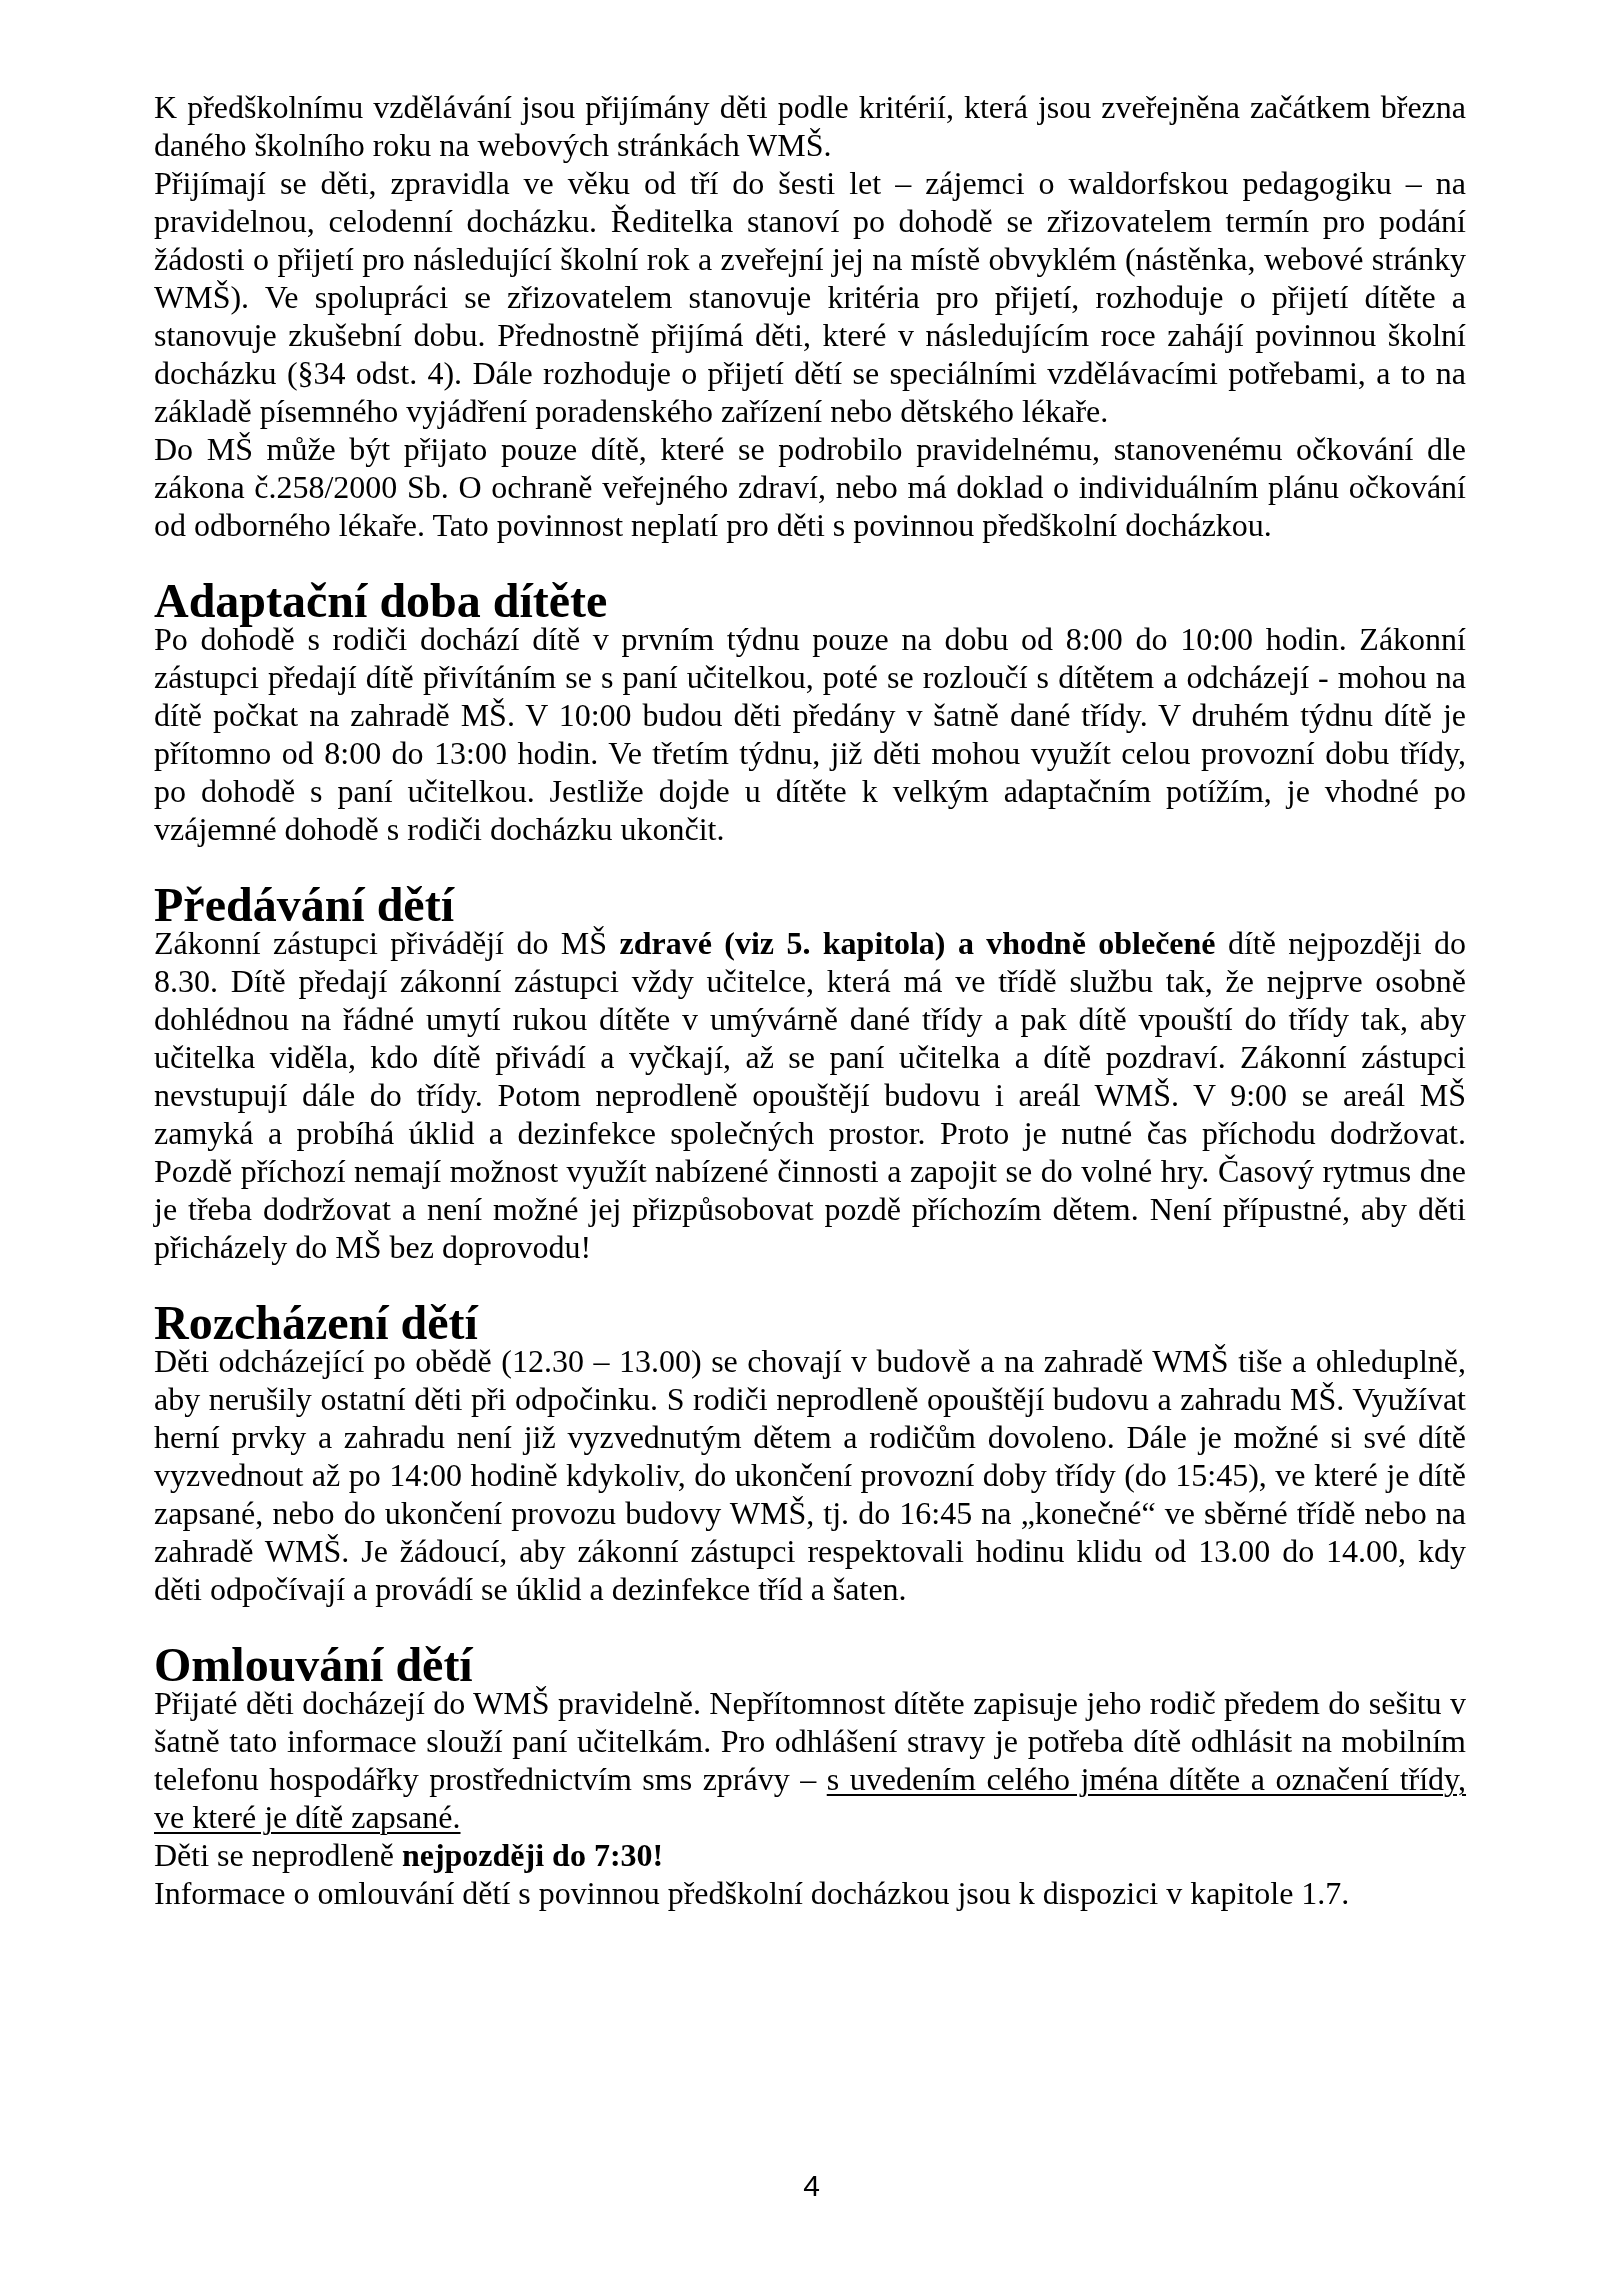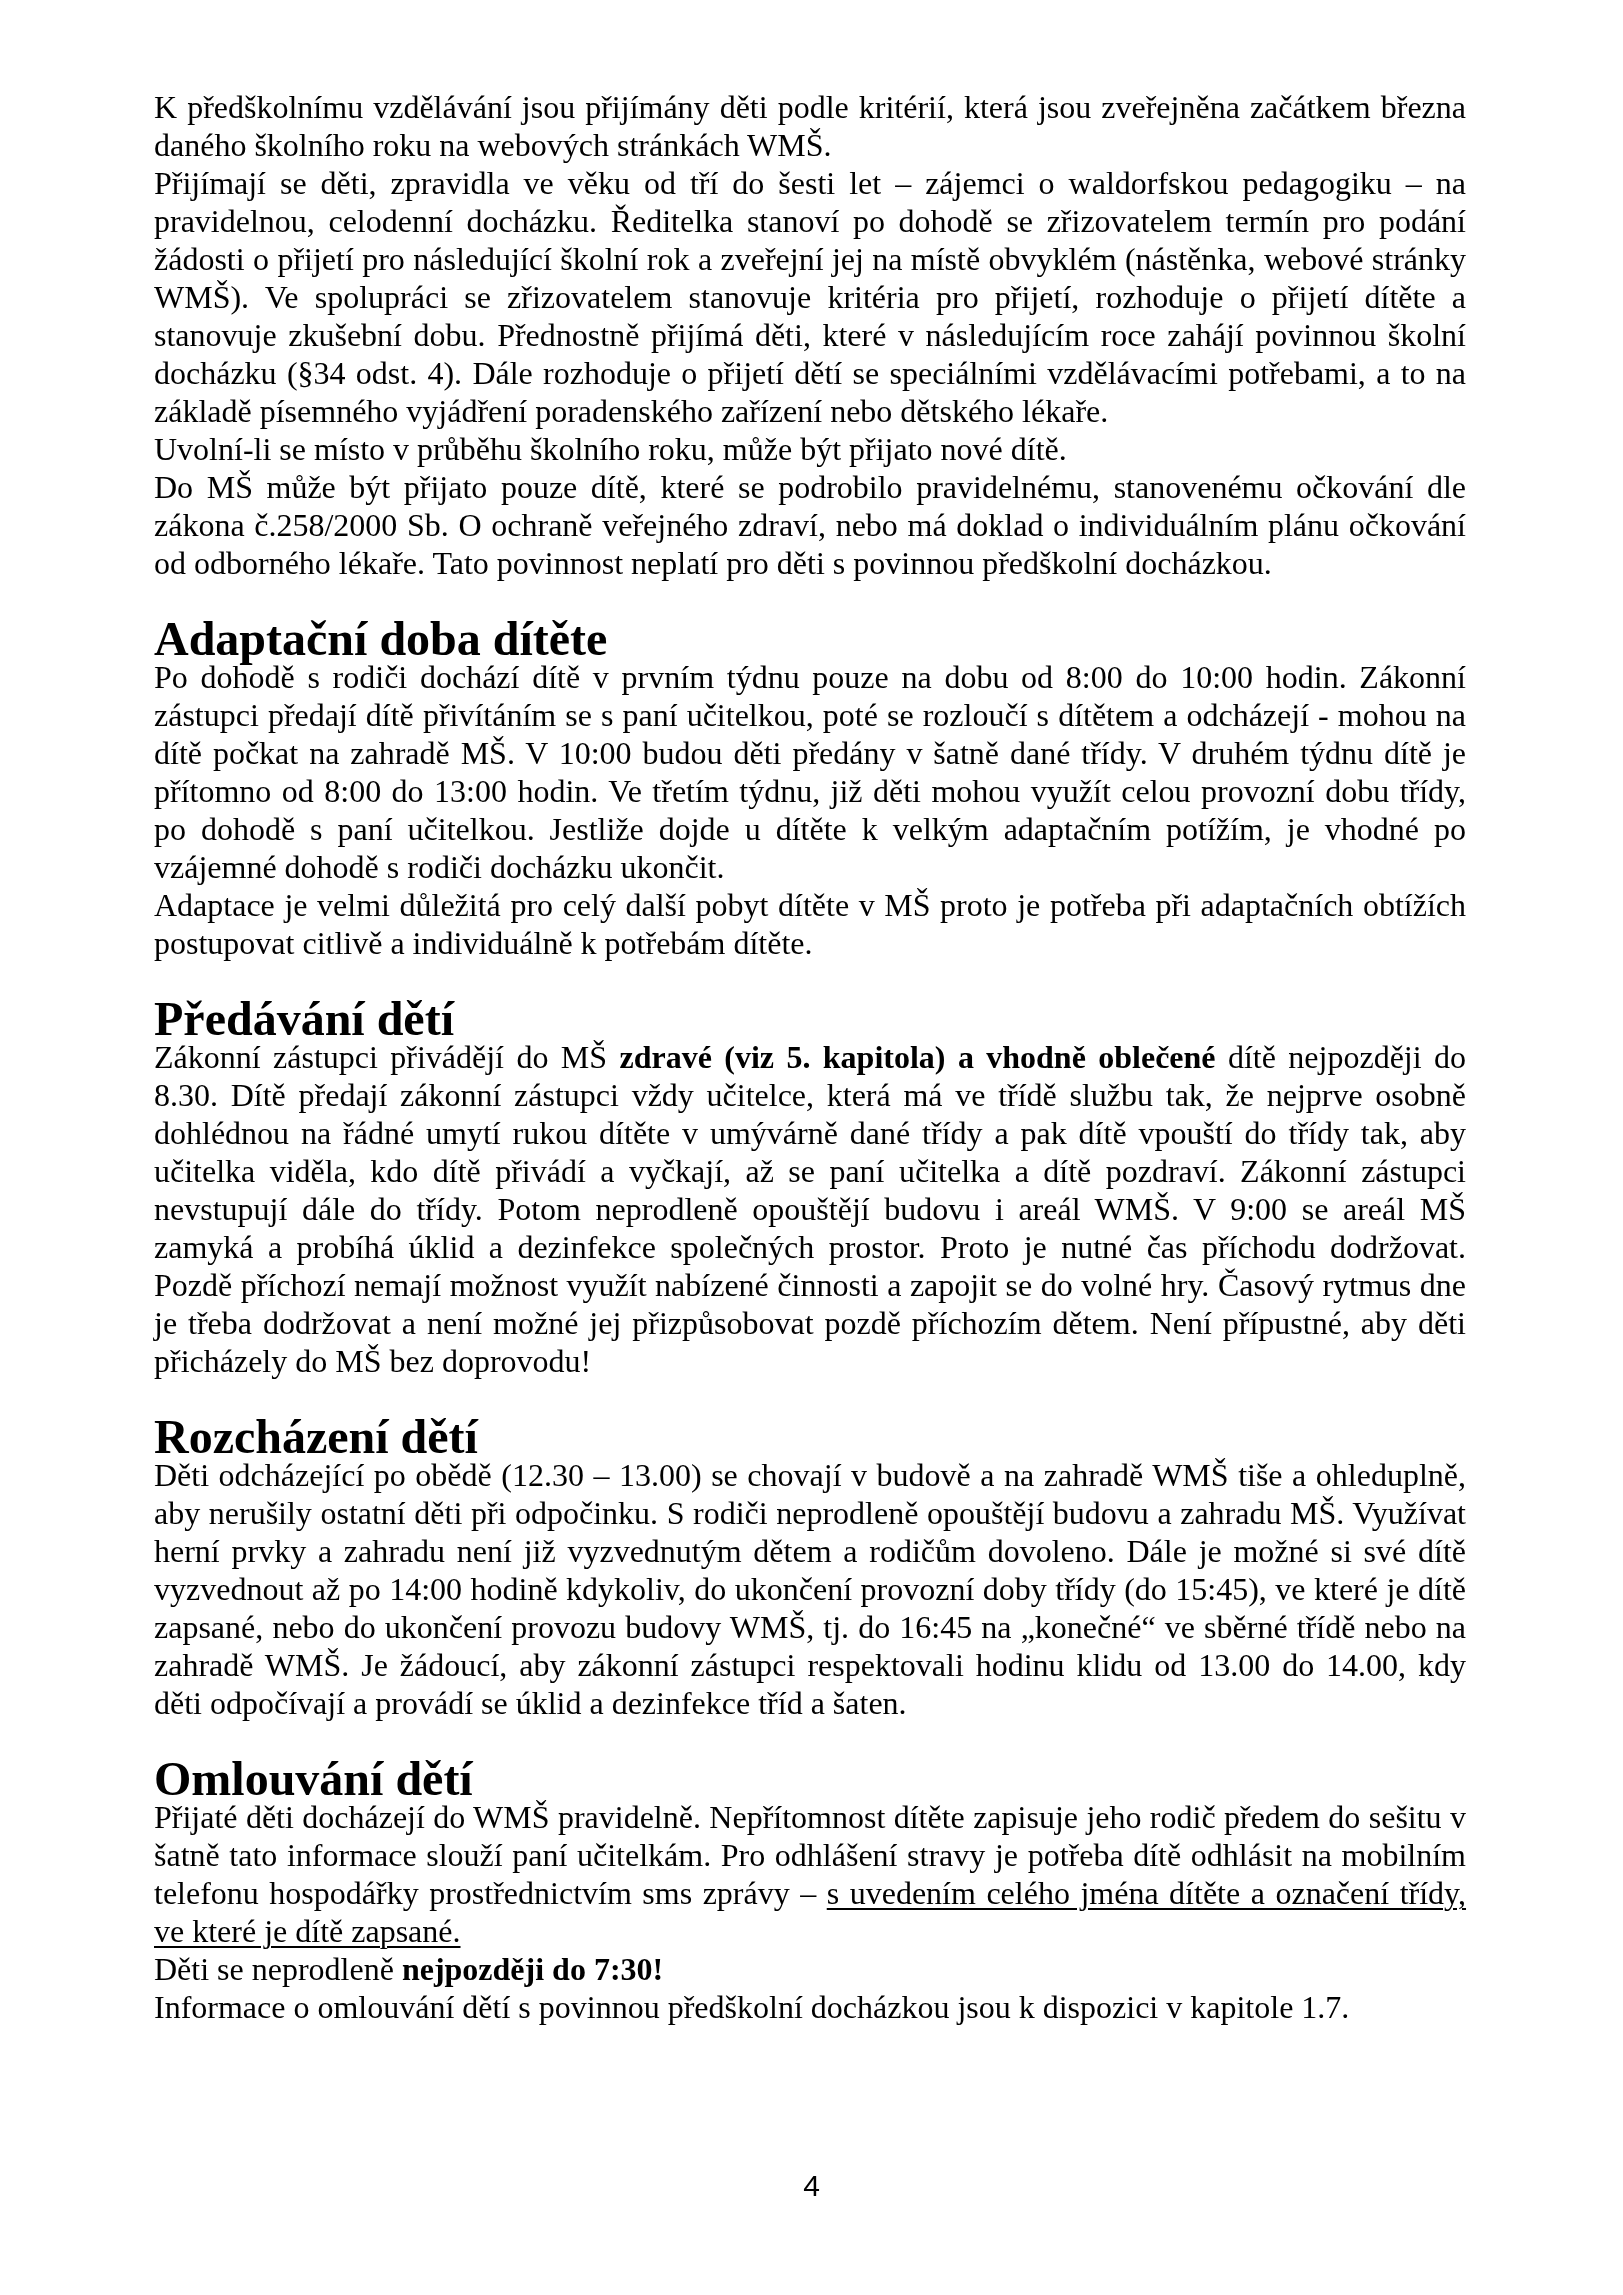--- a/index.html
+++ b/index.html
@@ -49,28 +49,26 @@
     }
   </style>
 </head>
 <body>
 
 <div class="page">
 
   <div class="section">
     <p class="para">K předškolnímu vzdělávání jsou přijímány děti podle kritérií, která jsou zveřejněna začátkem března daného školního roku na webových stránkách WMŠ.</p>
     <p class="para">Přijímají se děti, zpravidla ve věku od tří do šesti let – zájemci o waldorfskou pedagogiku – na pravidelnou, celodenní docházku. Ředitelka stanoví po dohodě se zřizovatelem termín pro podání žádosti o přijetí pro následující školní rok a zveřejní jej na místě obvyklém (nástěnka, webové stránky WMŠ). Ve spolupráci se zřizovatelem stanovuje kritéria pro přijetí, rozhoduje o přijetí dítěte a stanovuje zkušební dobu. Přednostně přijímá děti, které v následujícím roce zahájí povinnou školní docházku (§34 odst. 4). Dále rozhoduje o přijetí dětí se speciálními vzdělávacími potřebami, a to na základě písemného vyjádření poradenského zařízení nebo dětského lékaře.</p>
-    <p class="para">Uvolní-li se místo v průběhu školního roku, může být přijato nové dítě.</p>
     <p class="para">Do MŠ může být přijato pouze dítě, které se podrobilo pravidelnému, stanovenému očkování dle zákona č.258/2000 Sb. O ochraně veřejného zdraví, nebo má doklad o individuálním plánu očkování od odborného lékaře. Tato povinnost neplatí pro děti s povinnou předškolní docházkou.</p>
   </div>
 
   <div class="section">
     <h2 class="heading">Adaptační doba dítěte</h2>
     <p class="para">Po dohodě s rodiči dochází dítě v prvním týdnu pouze na dobu od 8:00 do 10:00 hodin. Zákonní zástupci předají dítě přivítáním se s paní učitelkou, poté se rozloučí s dítětem a odcházejí - mohou na dítě počkat na zahradě MŠ. V 10:00 budou děti předány v šatně dané třídy. V druhém týdnu dítě je přítomno od 8:00 do 13:00 hodin. Ve třetím týdnu, již děti mohou využít celou provozní dobu třídy, po dohodě s paní učitelkou.  Jestliže dojde u dítěte k velkým adaptačním potížím, je vhodné po vzájemné dohodě s rodiči docházku ukončit.</p>
-    <p class="para">Adaptace je velmi důležitá pro celý další pobyt dítěte v MŠ proto je potřeba při adaptačních obtížích postupovat citlivě a individuálně k potřebám dítěte.</p>
   </div>
 
   <div class="section">
     <h2 class="heading">Předávání dětí</h2>
     <p class="para"><span>Zákonní zástupci přivádějí do MŠ </span><b>zdravé (viz 5. kapitola) a vhodně oblečené</b><span> dítě nejpozději do 8.30. Dítě předají zákonní zástupci vždy učitelce, která má ve třídě službu tak, že nejprve osobně dohlédnou na řádné umytí rukou dítěte v umývárně dané třídy a pak dítě vpouští do třídy tak, aby učitelka viděla, kdo dítě přivádí a vyčkají, až se paní učitelka a dítě pozdraví.  Zákonní zástupci nevstupují dále do třídy. Potom neprodleně opouštějí budovu i areál WMŠ. V 9:00 se areál MŠ zamyká a probíhá úklid a dezinfekce společných prostor. Proto je nutné čas příchodu dodržovat. Pozdě příchozí nemají možnost využít nabízené činnosti a zapojit se do volné hry. Časový rytmus dne je třeba dodržovat a není možné jej přizpůsobovat pozdě příchozím dětem. Není přípustné, aby děti přicházely do MŠ bez doprovodu!</span></p>
   </div>
 
   <div class="section">
     <h2 class="heading">Rozcházení dětí</h2>
     <p class="para">Děti odcházející po obědě (12.30 – 13.00) se chovají v budově a na zahradě WMŠ tiše a ohleduplně, aby nerušily ostatní děti při odpočinku. S rodiči neprodleně opouštějí budovu a zahradu MŠ. Využívat herní prvky a zahradu není již vyzvednutým dětem a rodičům dovoleno. Dále je možné si své dítě vyzvednout až po 14:00 hodině kdykoliv, do ukončení provozní doby třídy (do 15:45), ve které je dítě zapsané, nebo do ukončení provozu budovy WMŠ, tj. do 16:45 na „konečné“ ve sběrné třídě nebo na zahradě WMŠ. Je žádoucí, aby zákonní zástupci respektovali hodinu klidu od 13.00 do 14.00, kdy děti odpočívají a provádí se úklid a dezinfekce tříd a šaten.</p>

